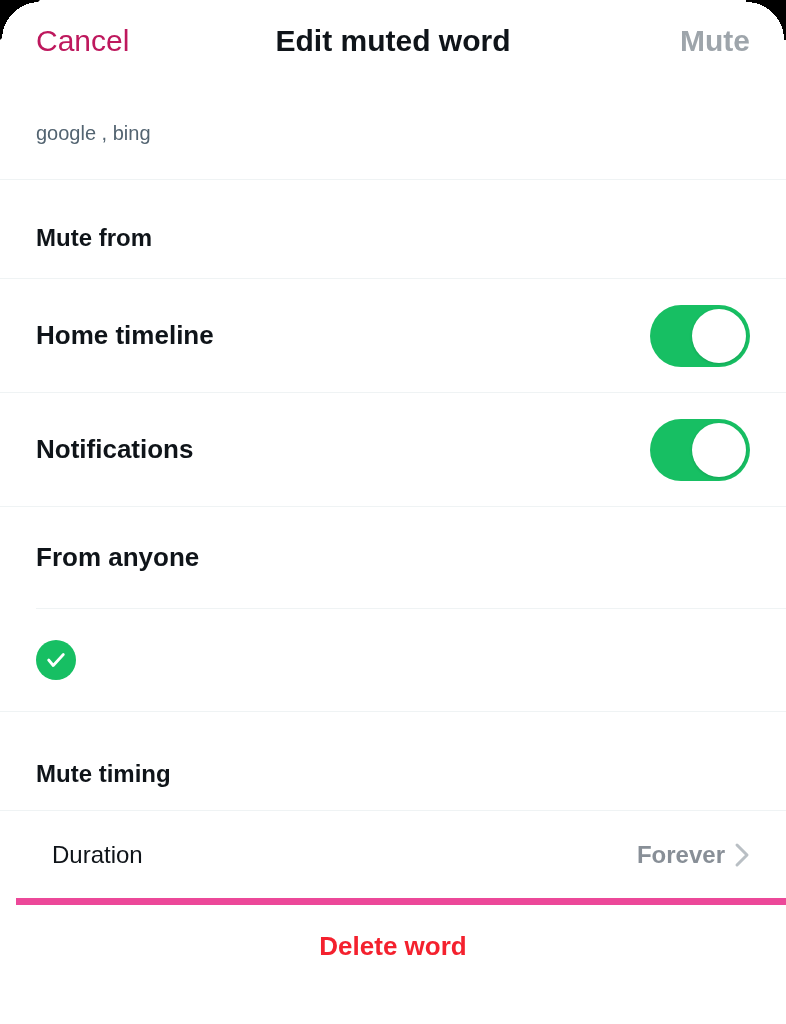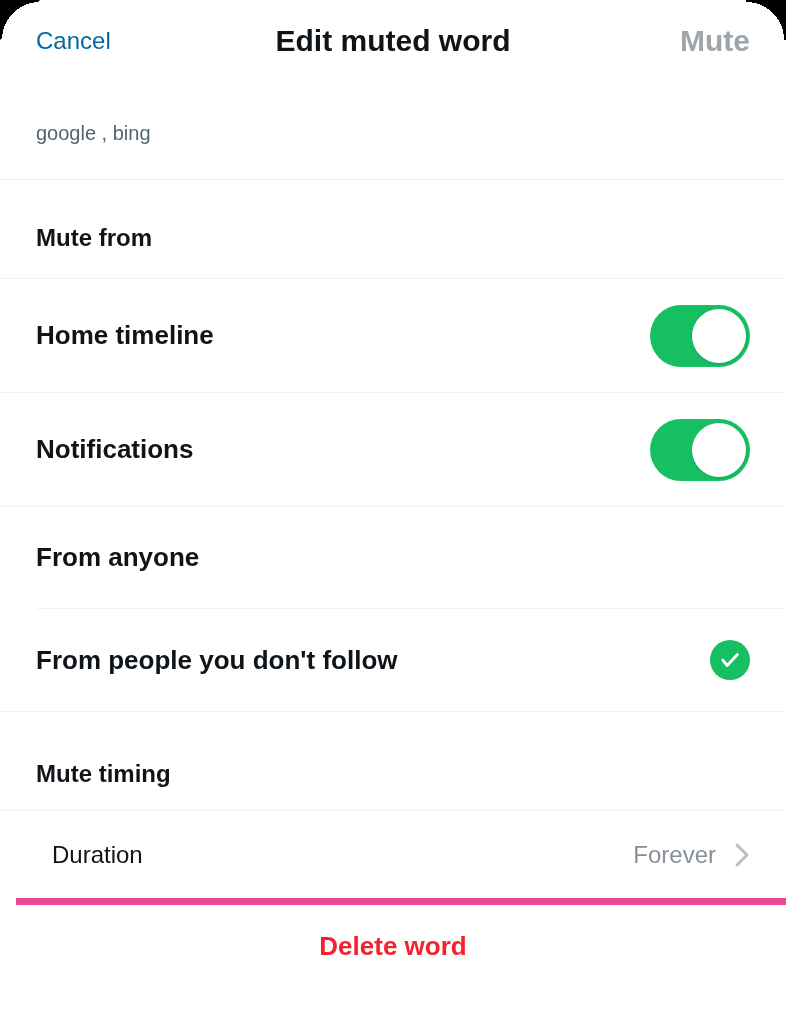--- a/index.html
+++ b/index.html
@@ -33,23 +33,23 @@
       right: 0;
       background: radial-gradient(circle at 0% 100%, transparent 38px, #000 38px);
     }
     .header {
       display: flex;
       align-items: center;
       justify-content: space-between;
       padding: 24px 36px 24px 36px;
     }
     .header-cancel {
-      font-size: 24px;
+      font-size: 30px;
       font-weight: 400;
-      color: #0369a1;
+      color: #be185d;
       cursor: pointer;
     }
     .header-title {
       font-size: 30px;
       font-weight: 800;
       color: #0f1419;
       position: absolute;
       left: 50%;
       transform: translateX(-50%);
     }
@@ -152,21 +152,22 @@
       margin-left: 16px;
     }
     .duration-label {
       font-size: 24px;
       font-weight: 400;
       color: #0f1419;
     }
     .duration-right {
       display: flex;
       align-items: flex-end;
-      gap: 18px;
+      gap: 9px;
+      font-weight: bold;
     }
     .duration-value {
       font-size: 24px;
       color: #888f97;
     }
     .chevron {
       width: 16px;
       height: 28px;
     }
     .chevron svg {
@@ -223,21 +224,20 @@
     <div class="toggle-knob"></div>
   </div>
 </div>
 
 <div class="row sub">
   <span class="row-label">From anyone</span>
 </div>
 
 <div class="after-sub-border">
   <div class="row sub-last">
-    <span class="row-label">From people you don't follow</span>
     <div class="check-circle">
       <svg viewBox="0 0 24 24">
           <polyline points="4 12 9 18 20 6"></polyline>
         </svg>
     </div>
   </div>
 </div>
 
 <div class="section-header timing">Mute timing</div>
 

